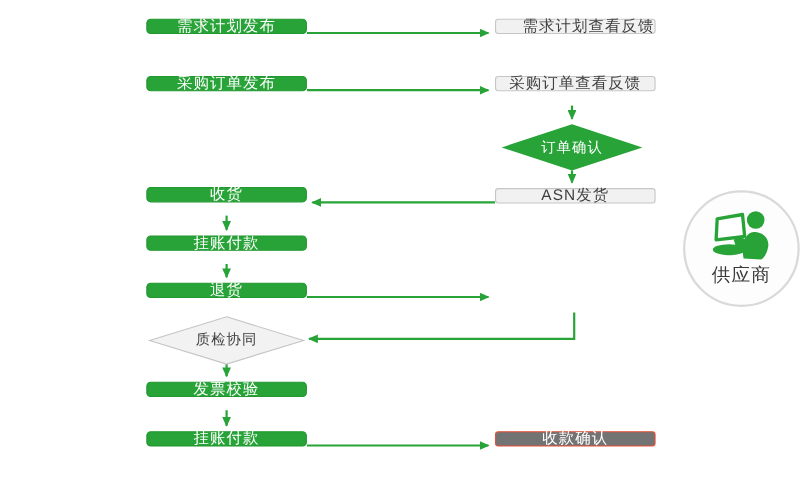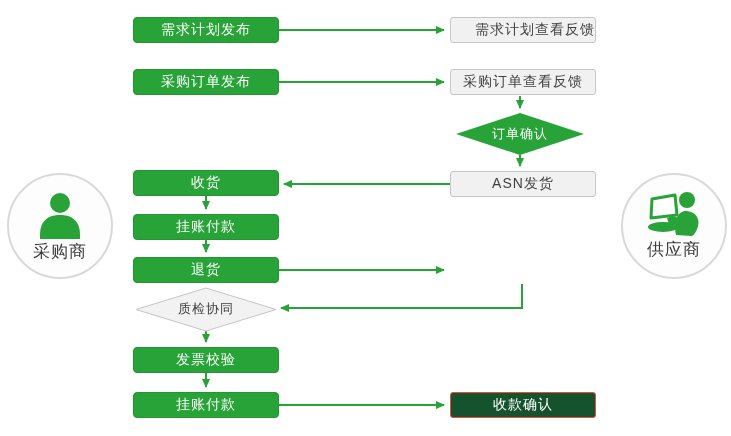--- a/index.html
+++ b/index.html
@@ -2,27 +2,27 @@
 <html><head>
 <meta charset="utf-8">
 <style>
   html,body{margin:0;padding:0;background:#ffffff;}
   .canvas{
     position:relative;width:731px;height:436px;background:#ffffff;
     font-family:"Liberation Sans","DejaVu Sans",sans-serif;overflow:hidden;
   }
   .layer{position:absolute;left:0;top:0;}
   .node{
-    position:absolute;box-sizing:border-box;width:146px;height:26px;
+    position:absolute;box-sizing:border-box;width:146px;height:14px;
     display:flex;align-items:center;justify-content:center;
     font-size:14px;letter-spacing:1px;white-space:nowrap;
   }
   .green-box{background:#27a337;color:#ffffff;border-radius:4px;border:1px solid #22962f;}
   .gray-box{background:#f1f1f1;color:#3f3f3f;border:1px solid #c6c6c6;border-radius:3px;}
-  .red-box{background:#14532d;color:#ffffff;border-radius:3px;border:1px solid #e84e39;}
+  .red-box{background:#737373;color:#ffffff;border-radius:3px;border:1px solid #e84e39;}
   .diamond-label{
     position:absolute;display:flex;align-items:center;justify-content:center;
     font-size:13px;letter-spacing:1px;white-space:nowrap;background:transparent;
   }
   .diamond-label.green-text{color:#ffffff;}
   .diamond-label.dark-text{color:#3f3f3f;}
   .actor-circle{
     position:absolute;width:106px;height:106px;border-radius:50%;
     background:#fdfdfd;border:2px solid #d9d9d9;box-sizing:border-box;
     display:flex;flex-direction:column;align-items:center;justify-content:center;
@@ -67,27 +67,20 @@
   <div class="diamond-label dark-text" style="left:136px;top:296px;width:140px;height:26px;">质检协同</div>
   <div class="node green-box" style="left:133px;top:347px;">发票校验</div>
   <div class="node green-box" style="left:133px;top:392px;text-align:right;">挂账付款</div>
 
   <div class="node gray-box" style="left:450px;top:17px;padding-left:24px;">需求计划查看反馈</div>
   <div class="node gray-box" style="left:450px;top:69px;">采购订单查看反馈</div>
   <div class="diamond-label green-text" style="left:456px;top:121px;width:128px;height:26px;text-align:right;">订单确认</div>
   <div class="node gray-box" style="left:450px;top:171px;text-align:center;">ASN发货</div>
   <div class="node red-box" style="left:450px;top:392px;">收款确认</div>
 
-  <div class="actor-circle" style="left:7px;top:173px;">
-    <svg class="actor-icon" width="48" height="50" viewBox="0 0 48 50">
-      <circle cx="24" cy="14" r="10" fill="#27a337"></circle>
-      <path d="M4 46 C4 31 13 26 24 26 C35 26 44 31 44 46 L44 50 L4 50 Z" fill="#27a337"></path>
-    </svg>
-    <div class="actor-label">采购商</div>
-  </div>
 
   <div class="actor-circle" style="left:621px;top:173px;">
     <svg class="actor-icon" width="56" height="46" viewBox="0 0 56 46">
       <circle cx="41" cy="9" r="8" fill="#27a337"></circle>
       <path d="M30 44 C27 28 33 19 41 20 C50 21 54 28 52 35 C51 40 48 44 46 45 Z" fill="#27a337"></path>
       <path d="M34 30 C31 24 25 25 21 27 L23 33 C28 34 32 33 34 32 Z" fill="#27a337"></path>
       <ellipse cx="17" cy="36" rx="15" ry="5" fill="#27a337"></ellipse>
       <polygon points="6,8 29,4 31,24 5,27" fill="#ffffff" stroke="#27a337" stroke-width="3" stroke-linejoin="round"></polygon>
     </svg>
     <div class="actor-label">供应商</div>

